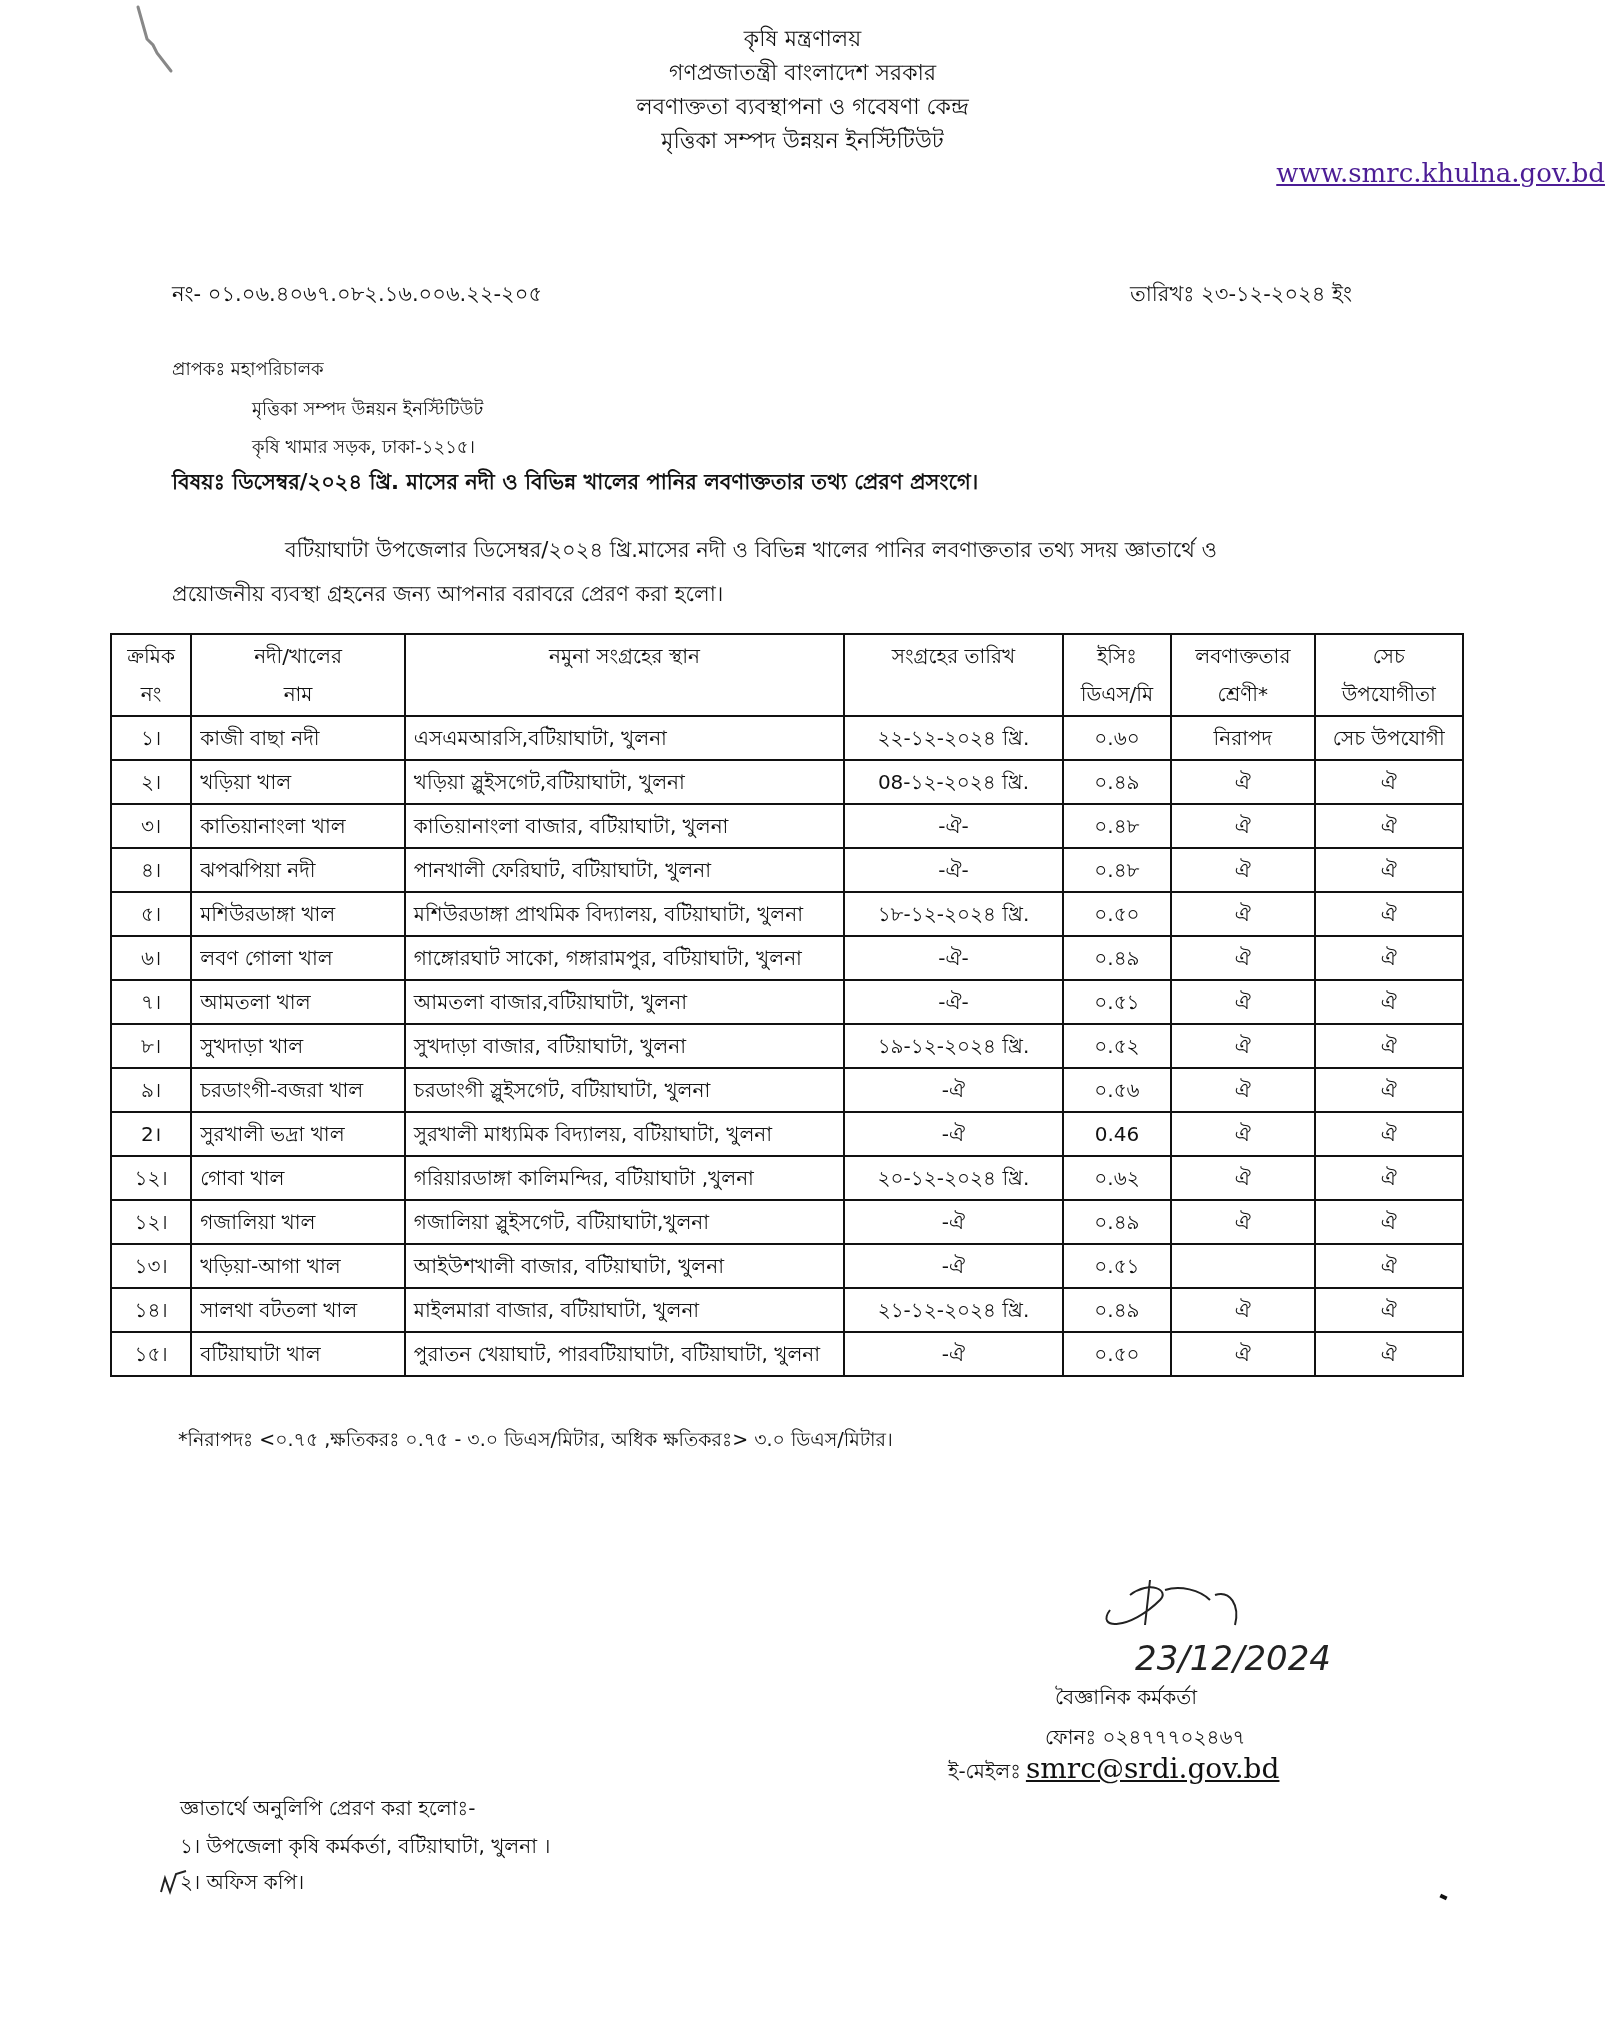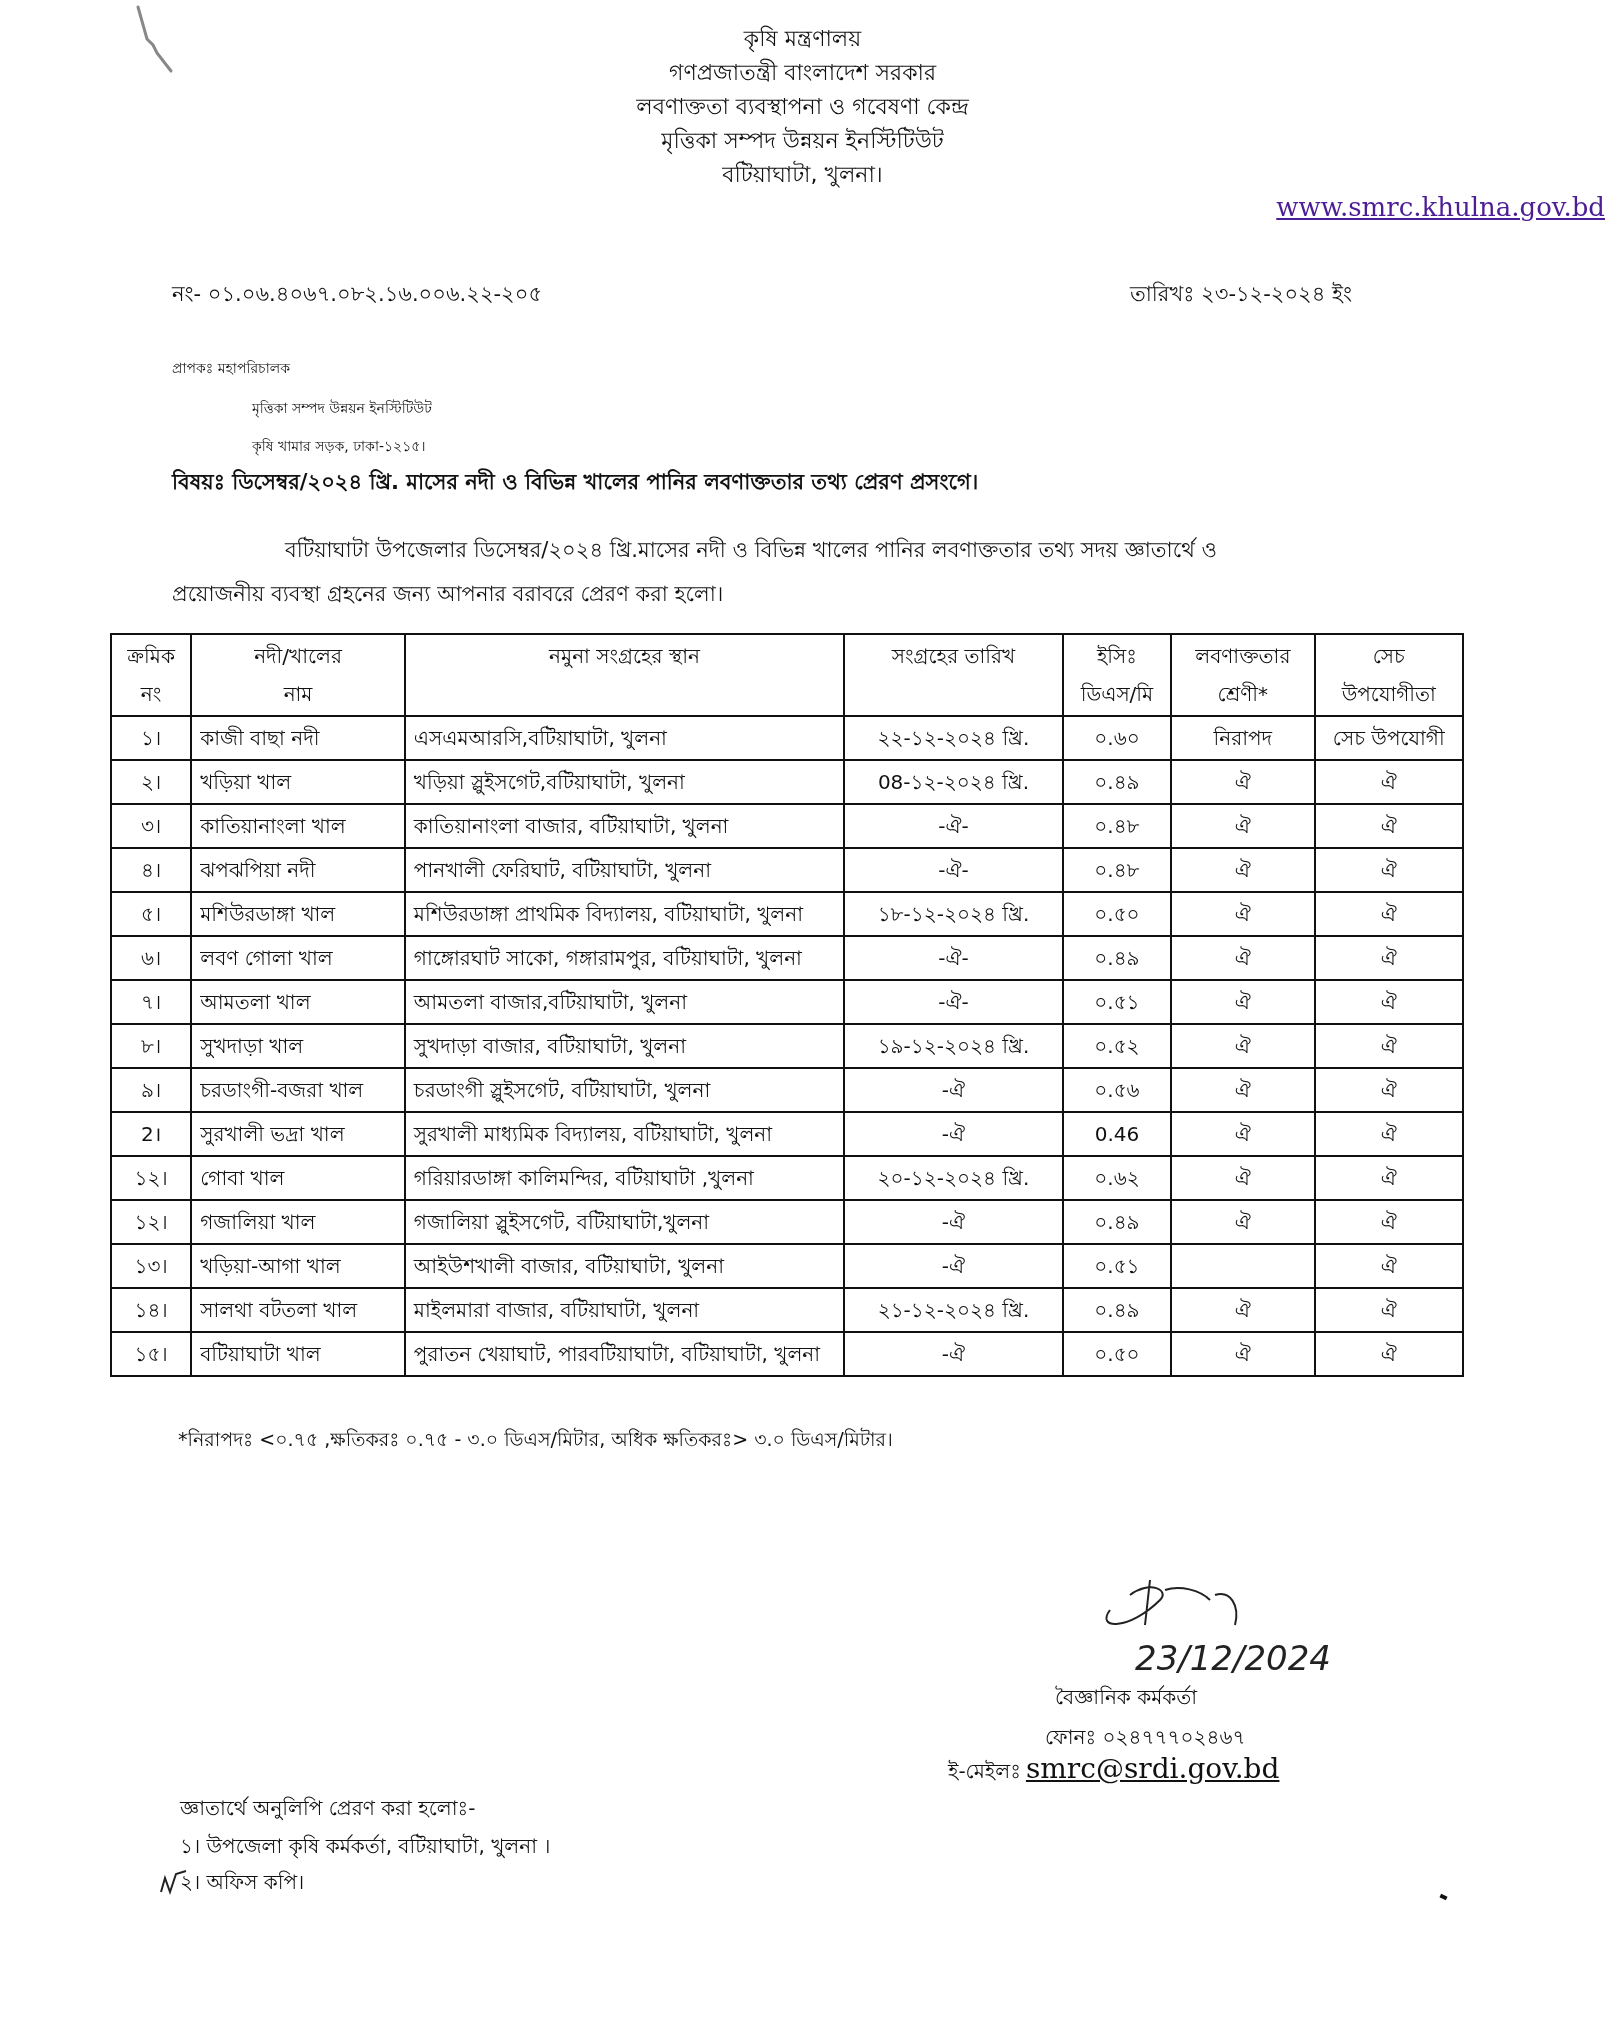--- a/index.html
+++ b/index.html
@@ -8,21 +8,21 @@
       font-family: "DejaVu Sans", "Liberation Sans", sans-serif; color: #111;
     }
     .abs { position: absolute; }
     .center-block { left: 0; width: 1605px; text-align: center; }
     .hdr-line { font-size: 22px; line-height: 34px; }
     .website {
       font-family: "DejaVu Serif", "Liberation Serif", serif;
       font-size: 26px; text-decoration: underline; color: #4c1d95; text-align: right;
     }
     .ref { font-size: 21px; }
-    .recip { font-size: 14px; line-height: 37px; }
+    .recip { font-size: 18px; line-height: 37px; }
     .subject { font-size: 21px; font-weight: bold; }
     .body-para { font-size: 21px; line-height: 44px; }
 
     table.data {
       position: absolute; left: 110px; top: 633px; width: 1354px;
       border-collapse: collapse; font-size: 20px;
     }
     table.data th, table.data td {
       border: 2px solid #111; padding: 2px 8px; vertical-align: top;
       font-weight: normal; line-height: 38px;
@@ -50,21 +50,20 @@
 
 <svg class="mark" style="left:135px;top:5px" width="50" height="70">
   <path d="M3 2 L12 34 L18 40 L22 48 L36 66" stroke="#888" stroke-width="3" fill="none" stroke-linecap="round"></path>
 </svg>
 
 <div class="abs center-block" style="top:22px">
   <div class="hdr-line">কৃষি মন্ত্রণালয়</div>
   <div class="hdr-line">গণপ্রজাতন্ত্রী বাংলাদেশ সরকার</div>
   <div class="hdr-line">লবণাক্ততা ব্যবস্থাপনা ও গবেষণা কেন্দ্র</div>
   <div class="hdr-line">মৃত্তিকা সম্পদ উন্নয়ন ইনস্টিটিউট</div>
-  <div class="hdr-line">বটিয়াঘাটা, খুলনা।</div>
   <div class="website">www.smrc.khulna.gov.bd</div>
 </div>
 
 <div class="abs ref" style="left:172px;top:278px">নং- ০১.০৬.৪০৬৭.০৮২.১৬.০০৬.২২-২০৫</div>
 <div class="abs ref" style="left:1130px;top:278px">তারিখঃ ২৩-১২-২০২৪ ইং</div>
 
 <div class="abs recip" style="left:172px;top:350px">প্রাপকঃ মহাপরিচালক</div>
 <div class="abs recip" style="left:252px;top:390px">মৃত্তিকা সম্পদ উন্নয়ন ইনস্টিটিউট</div>
 <div class="abs recip" style="left:252px;top:428px">কৃষি খামার সড়ক, ঢাকা-১২১৫।</div>
 <div class="abs subject" style="left:172px;top:466px">বিষয়ঃ  ডিসেম্বর/২০২৪ খ্রি. মাসের নদী ও বিভিন্ন খালের পানির লবণাক্ততার তথ্য প্রেরণ প্রসংগে।</div>

